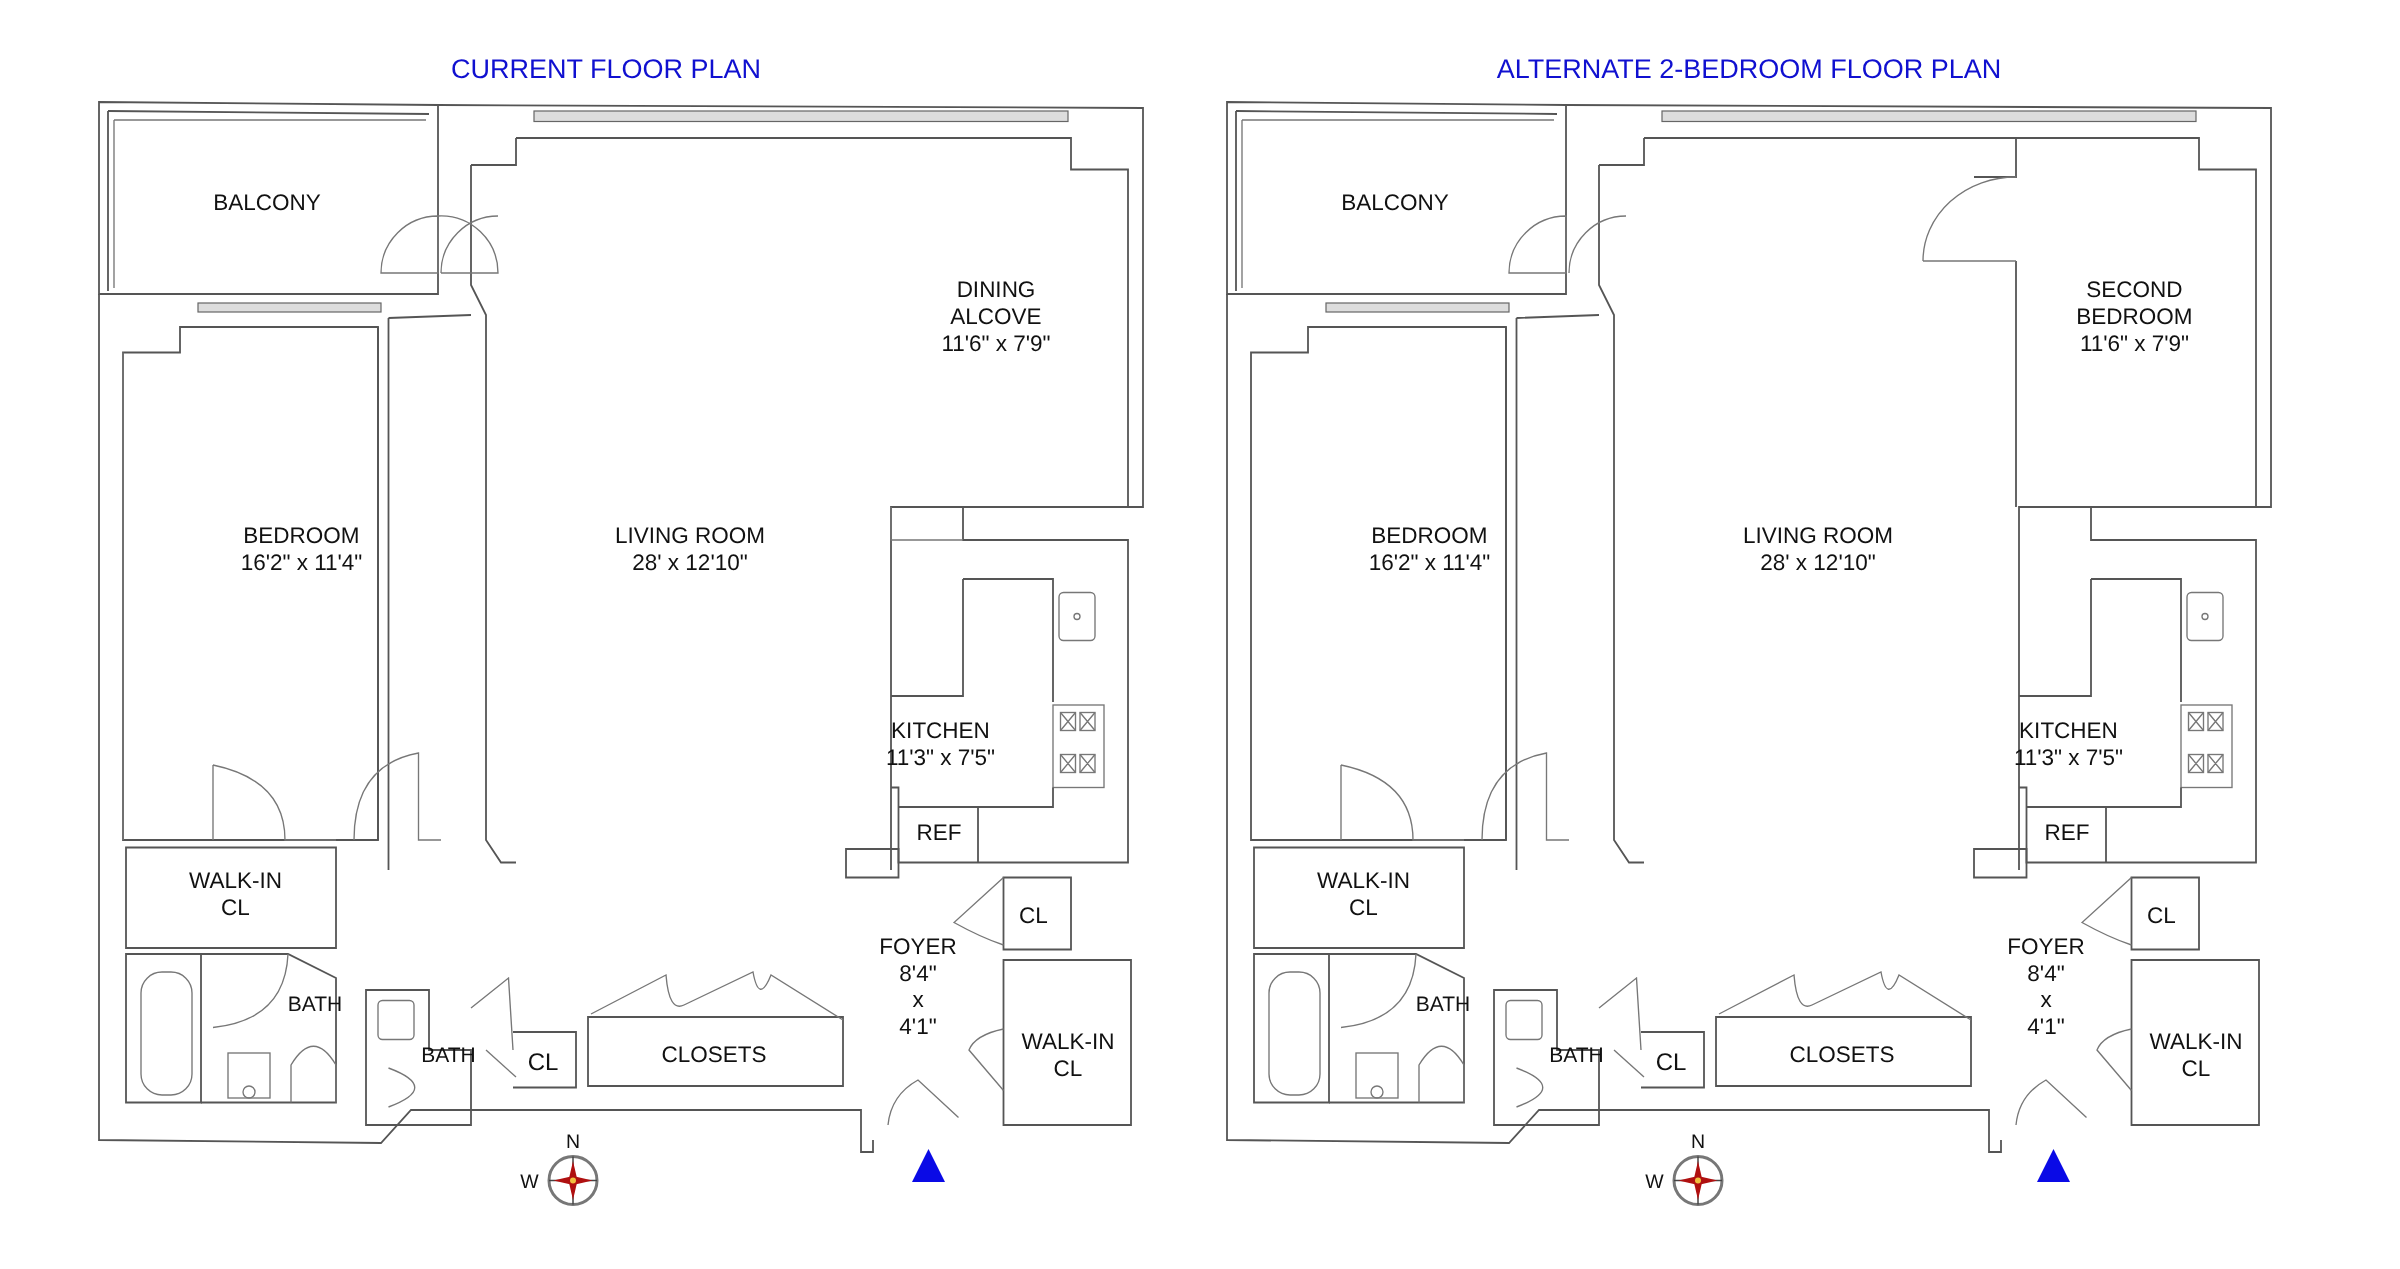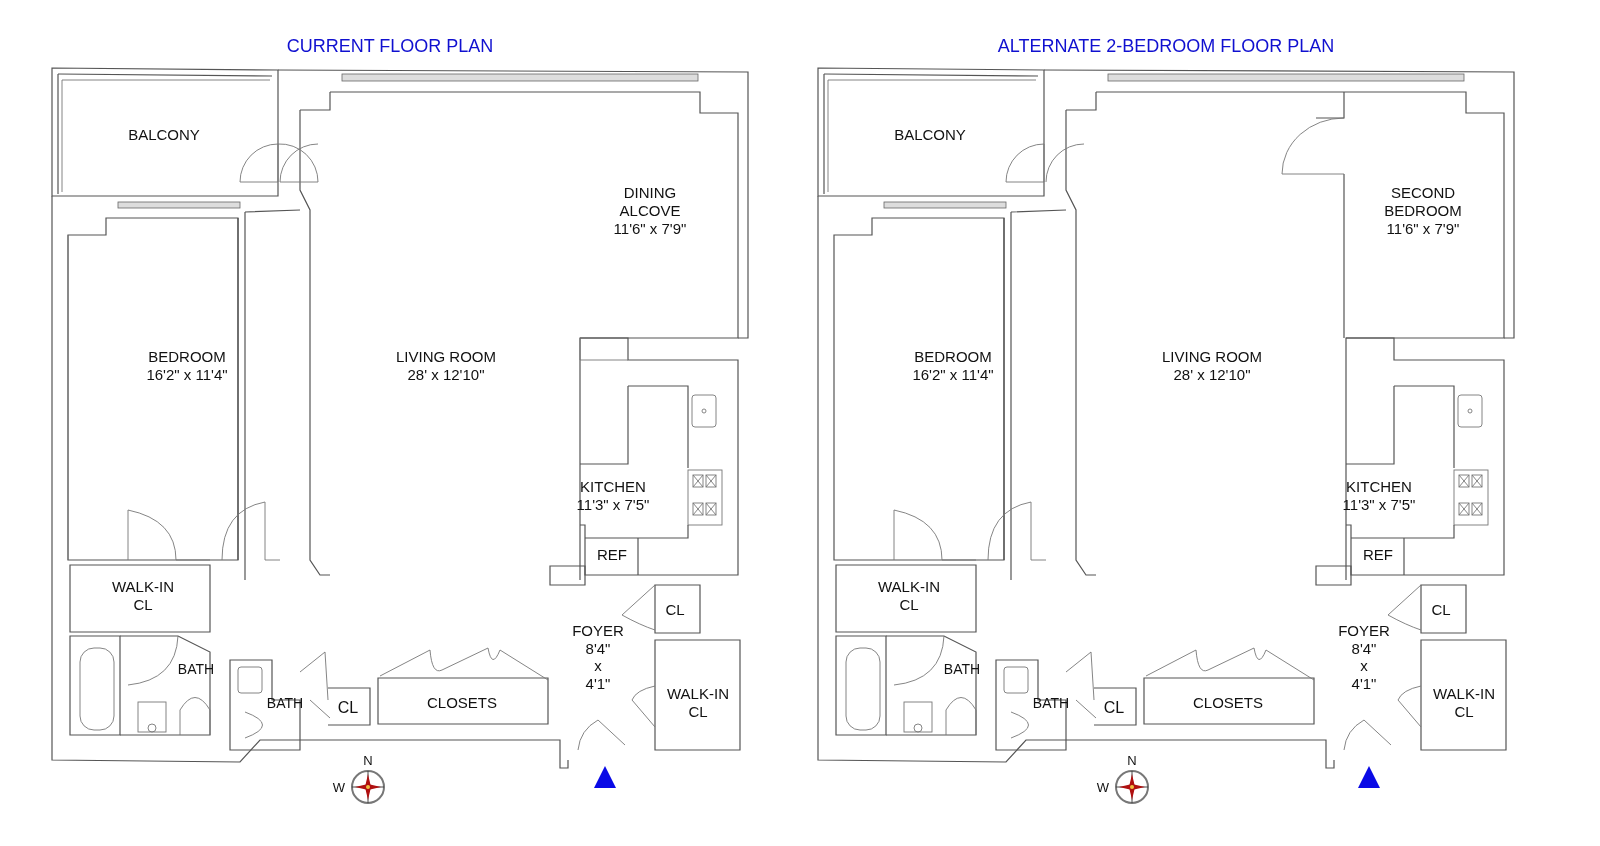--- a/index.html
+++ b/index.html
@@ -1,18 +1,18 @@
 <!DOCTYPE html>
 <html><head>
 <meta charset="utf-8">
 <style>
   html,body{margin:0;padding:0;background:#ffffff;}
   body{width:1600px;height:846px;position:relative;overflow:hidden;font-family:"Liberation Sans",sans-serif;}
   .plan{position:absolute;top:0;width:800px;height:846px;}
-  .plan.left{left:0;}
+  .plan.left{left:14px;}
   .plan.right{left:766px;}
   .plan-title{position:absolute;top:36px;width:100%;text-align:center;color:#1010d0;font-size:18px;letter-spacing:0px;}
   .plan.left .plan-title{left:-10px;}
   .plan.right .plan-title{left:0px;}
   svg{position:absolute;left:0;top:0;}
   .wall{fill:none;stroke:#555;stroke-width:1.2;}
   .thin{fill:none;stroke:#777;stroke-width:0.9;}
   .lbl{font-family:"Liberation Sans",sans-serif;font-size:15px;fill:#111;text-anchor:middle;}
   .win{fill:#ddd;stroke:#666;stroke-width:0.8;}
   .entry{fill:#0a0ae6;}

